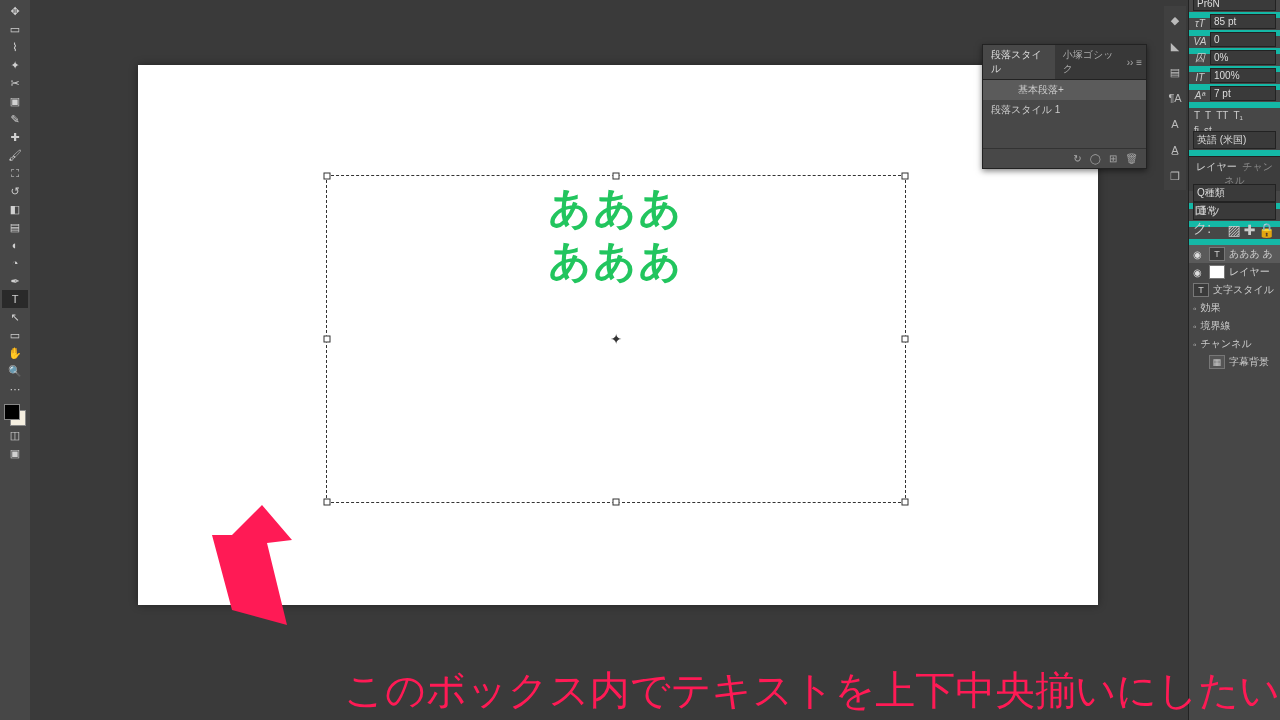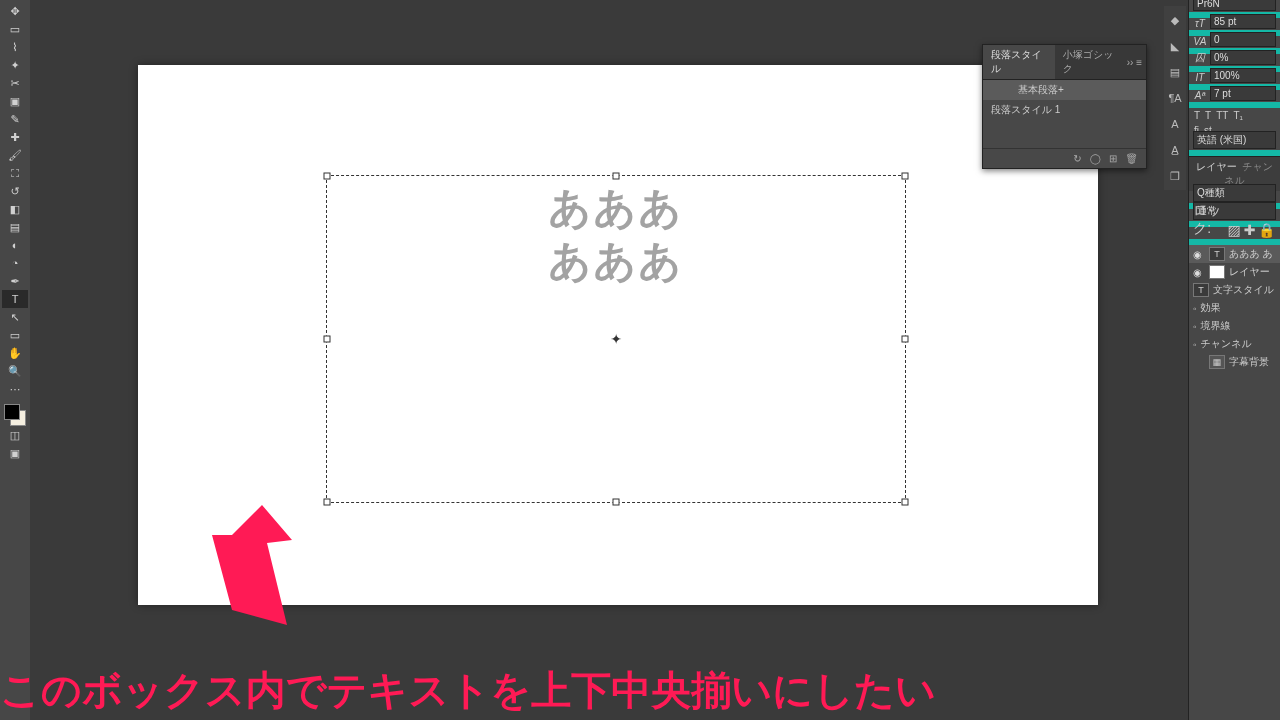--- a/index.html
+++ b/index.html
@@ -72,21 +72,21 @@
   }
   .textbox .center-mark {
     position: absolute; left: 50%; top: 50%;
     transform: translate(-50%,-50%);
     font-size: 14px; color: #333;
   }
   .textbox .txt {
     position: absolute; left: 50%; top: 6px;
     transform: translateX(-50%);
     font-size: 42px; font-weight: 700;
-    color: #a3a3a3; text-align: right;
+    color: #22c55e; text-align: right;
     line-height: 1.25;
     letter-spacing: 2px;
   }
 
   
   .float-panel {
     position: absolute;
     left: 982px; top: 44px;
     width: 165px;
     background: #484848;
@@ -166,22 +166,22 @@
   
   .arrow {
     position: absolute;
     left: 172px; top: 505px;
     width: 120px; height: 150px;
     pointer-events: none;
   }
   .caption {
     position: absolute;
     left: 0; right: 0; bottom: 2px;
-    text-align: left;
-    font-size: 40px; font-weight: 700;
+    text-align: right;
+    font-size: 40px; font-weight: 400;
     color: #ff1a55;
     letter-spacing: 0px;
   }
   .tt-row { display:flex; gap:5px; padding:2px 5px; font-size:10px; color:#ccc; }
 </style>
 </head>
 <body>
 
 <div class="toolbar">
   <div class="tool">✥</div>

